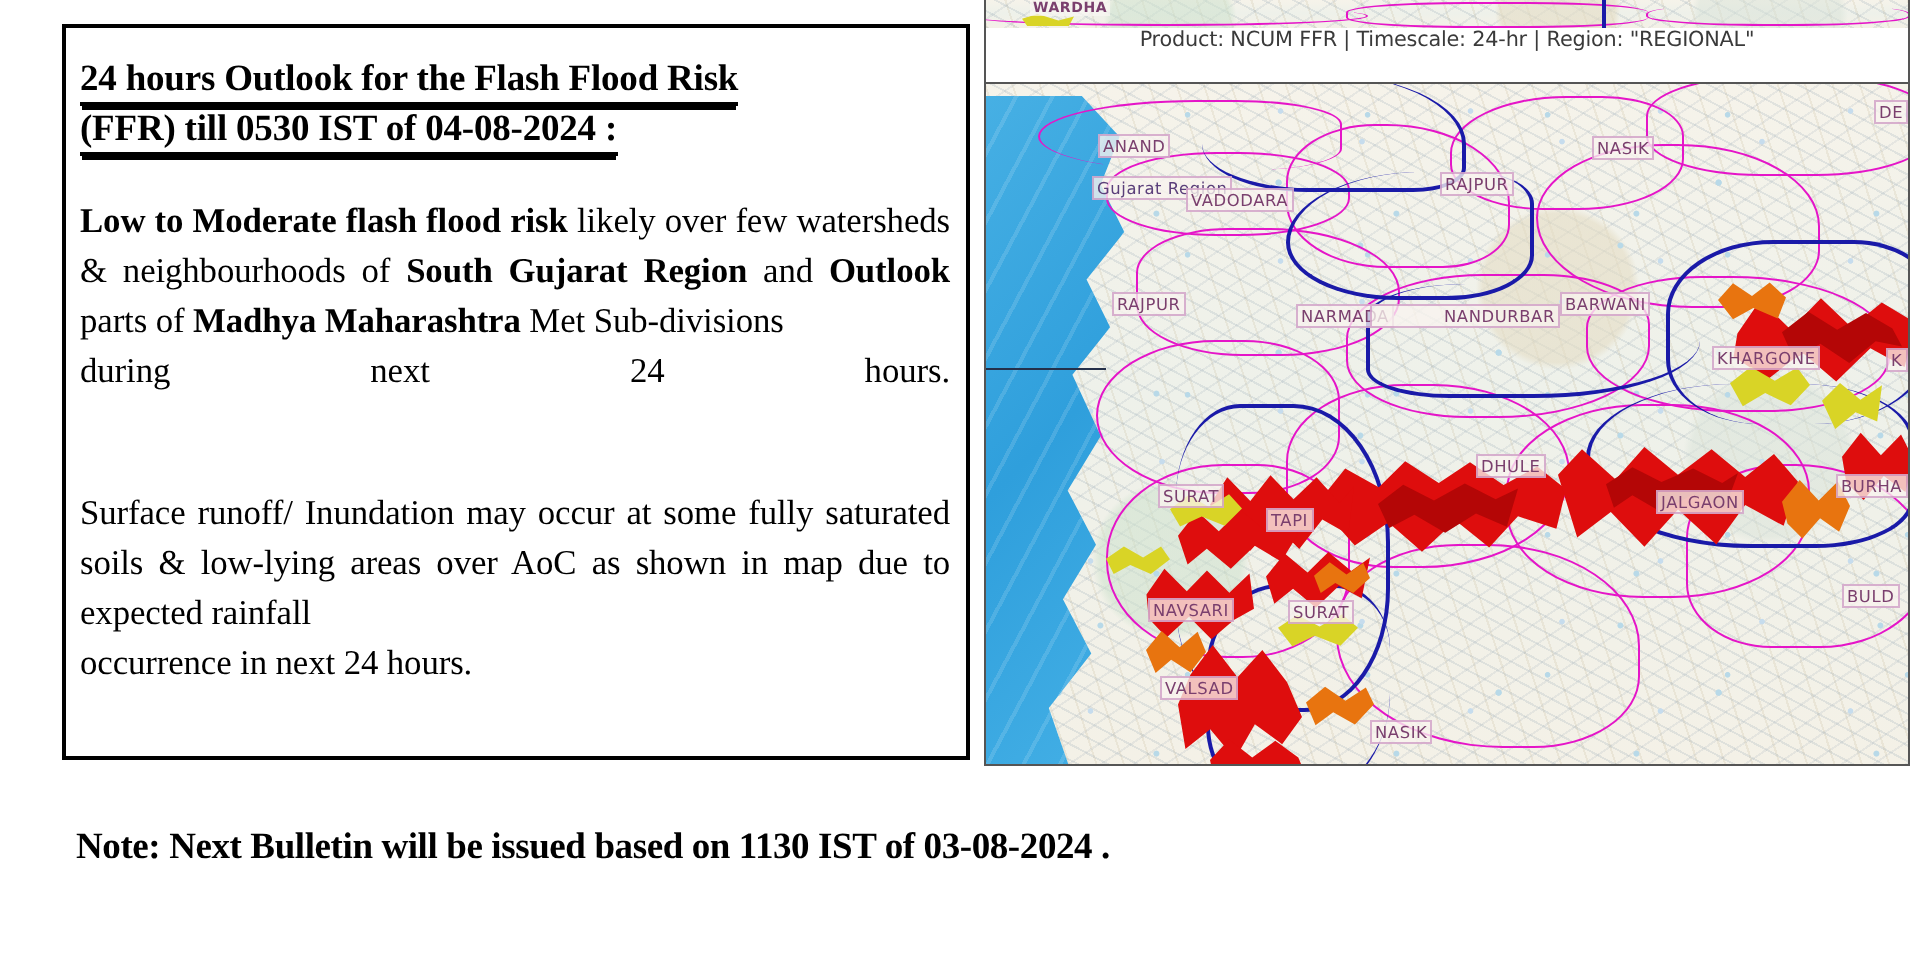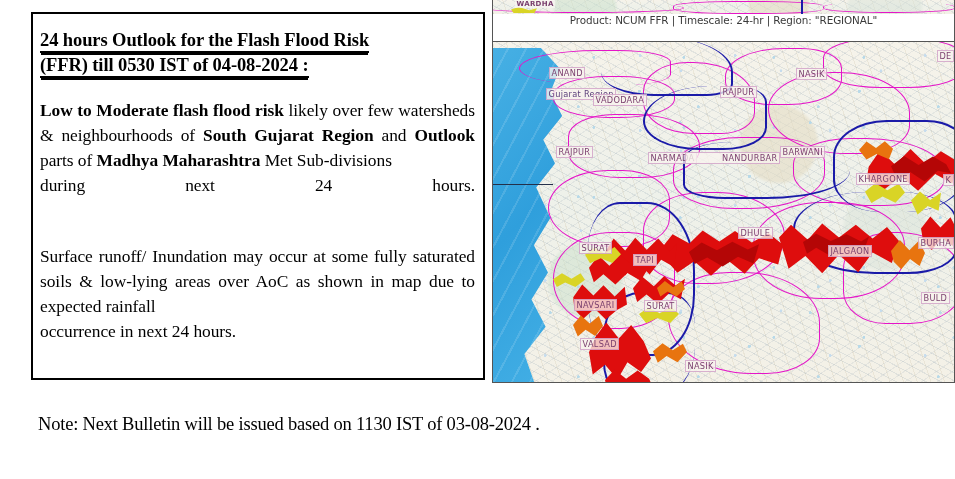--- a/index.html
+++ b/index.html
@@ -34,21 +34,21 @@
   .para.p1 .lastline{
     display:block;text-align:justify;
   }
   .para.p1 .lastline::after{content:"";display:inline-block;width:100%;}
   .para.p2{margin-top:21px;}
   .para.p2 .lastline{display:block;}
 
   
   .note{
     position:absolute;left:38px;top:414px;
-    font-size:18.5px;font-weight:normal;letter-spacing:-0.2px;white-space:nowrap;
+    font-size:18.5px;font-weight:bold;letter-spacing:-0.2px;white-space:nowrap;
   }
 
   
   .mapwrap{position:absolute;left:492px;top:0;width:463px;height:384px;overflow:hidden;}
 
   .strip-top{
     position:absolute;left:0;top:0;width:463px;height:14px;overflow:hidden;
     border-left:1px solid #555;border-right:1px solid #555;box-sizing:border-box;
   }
   .meta{

